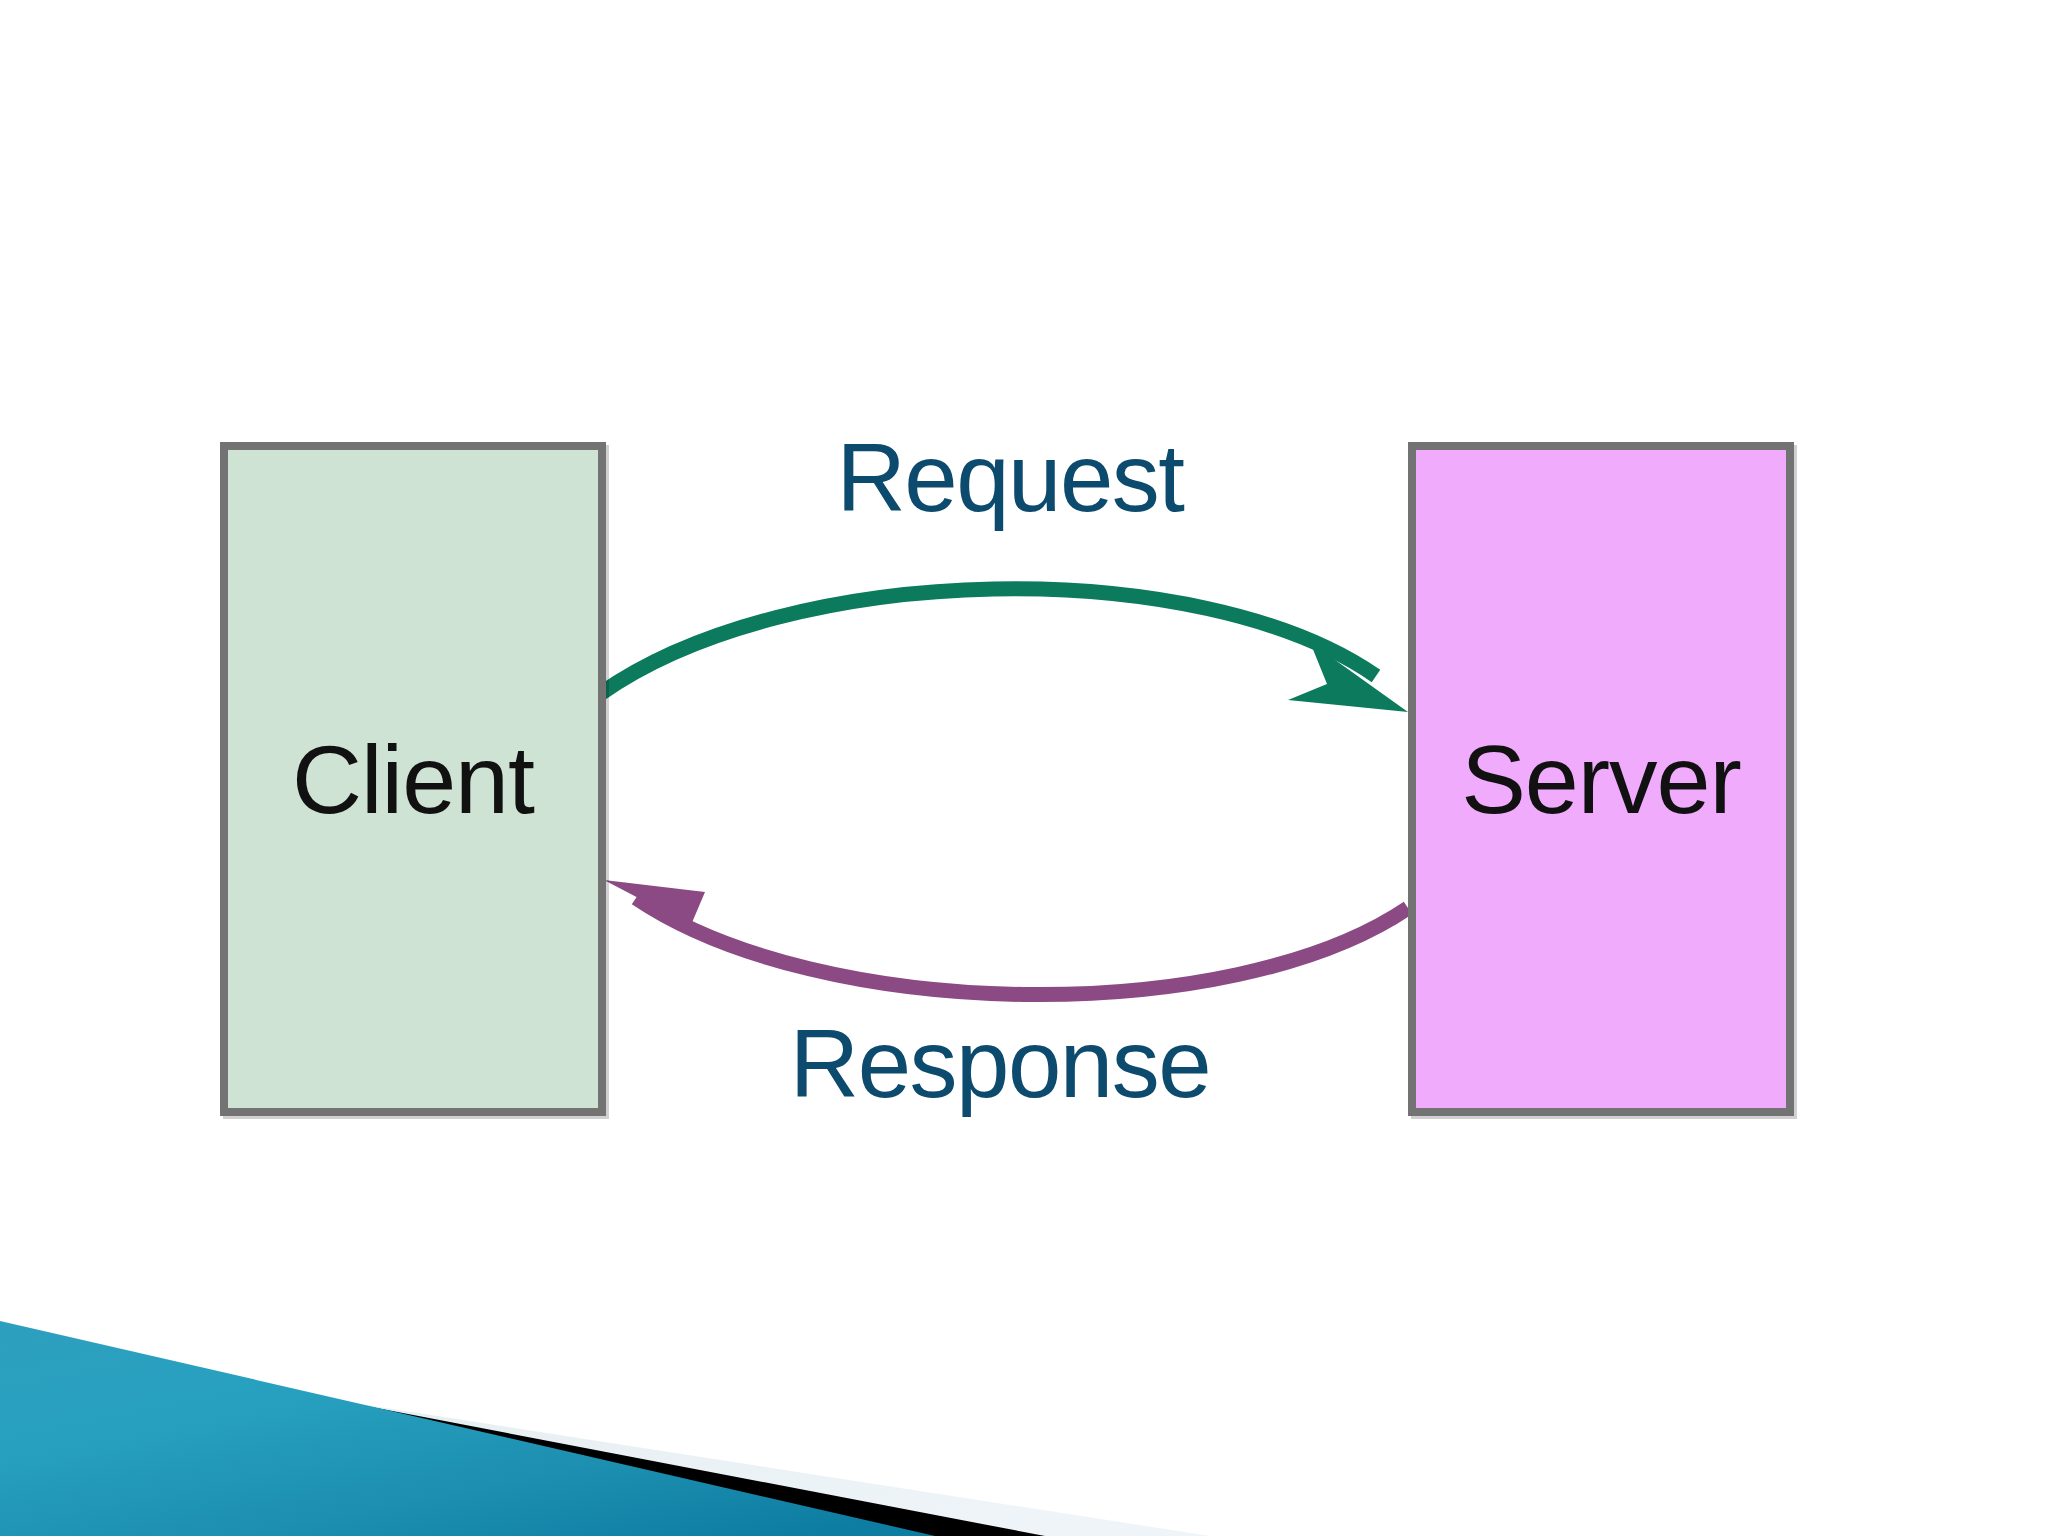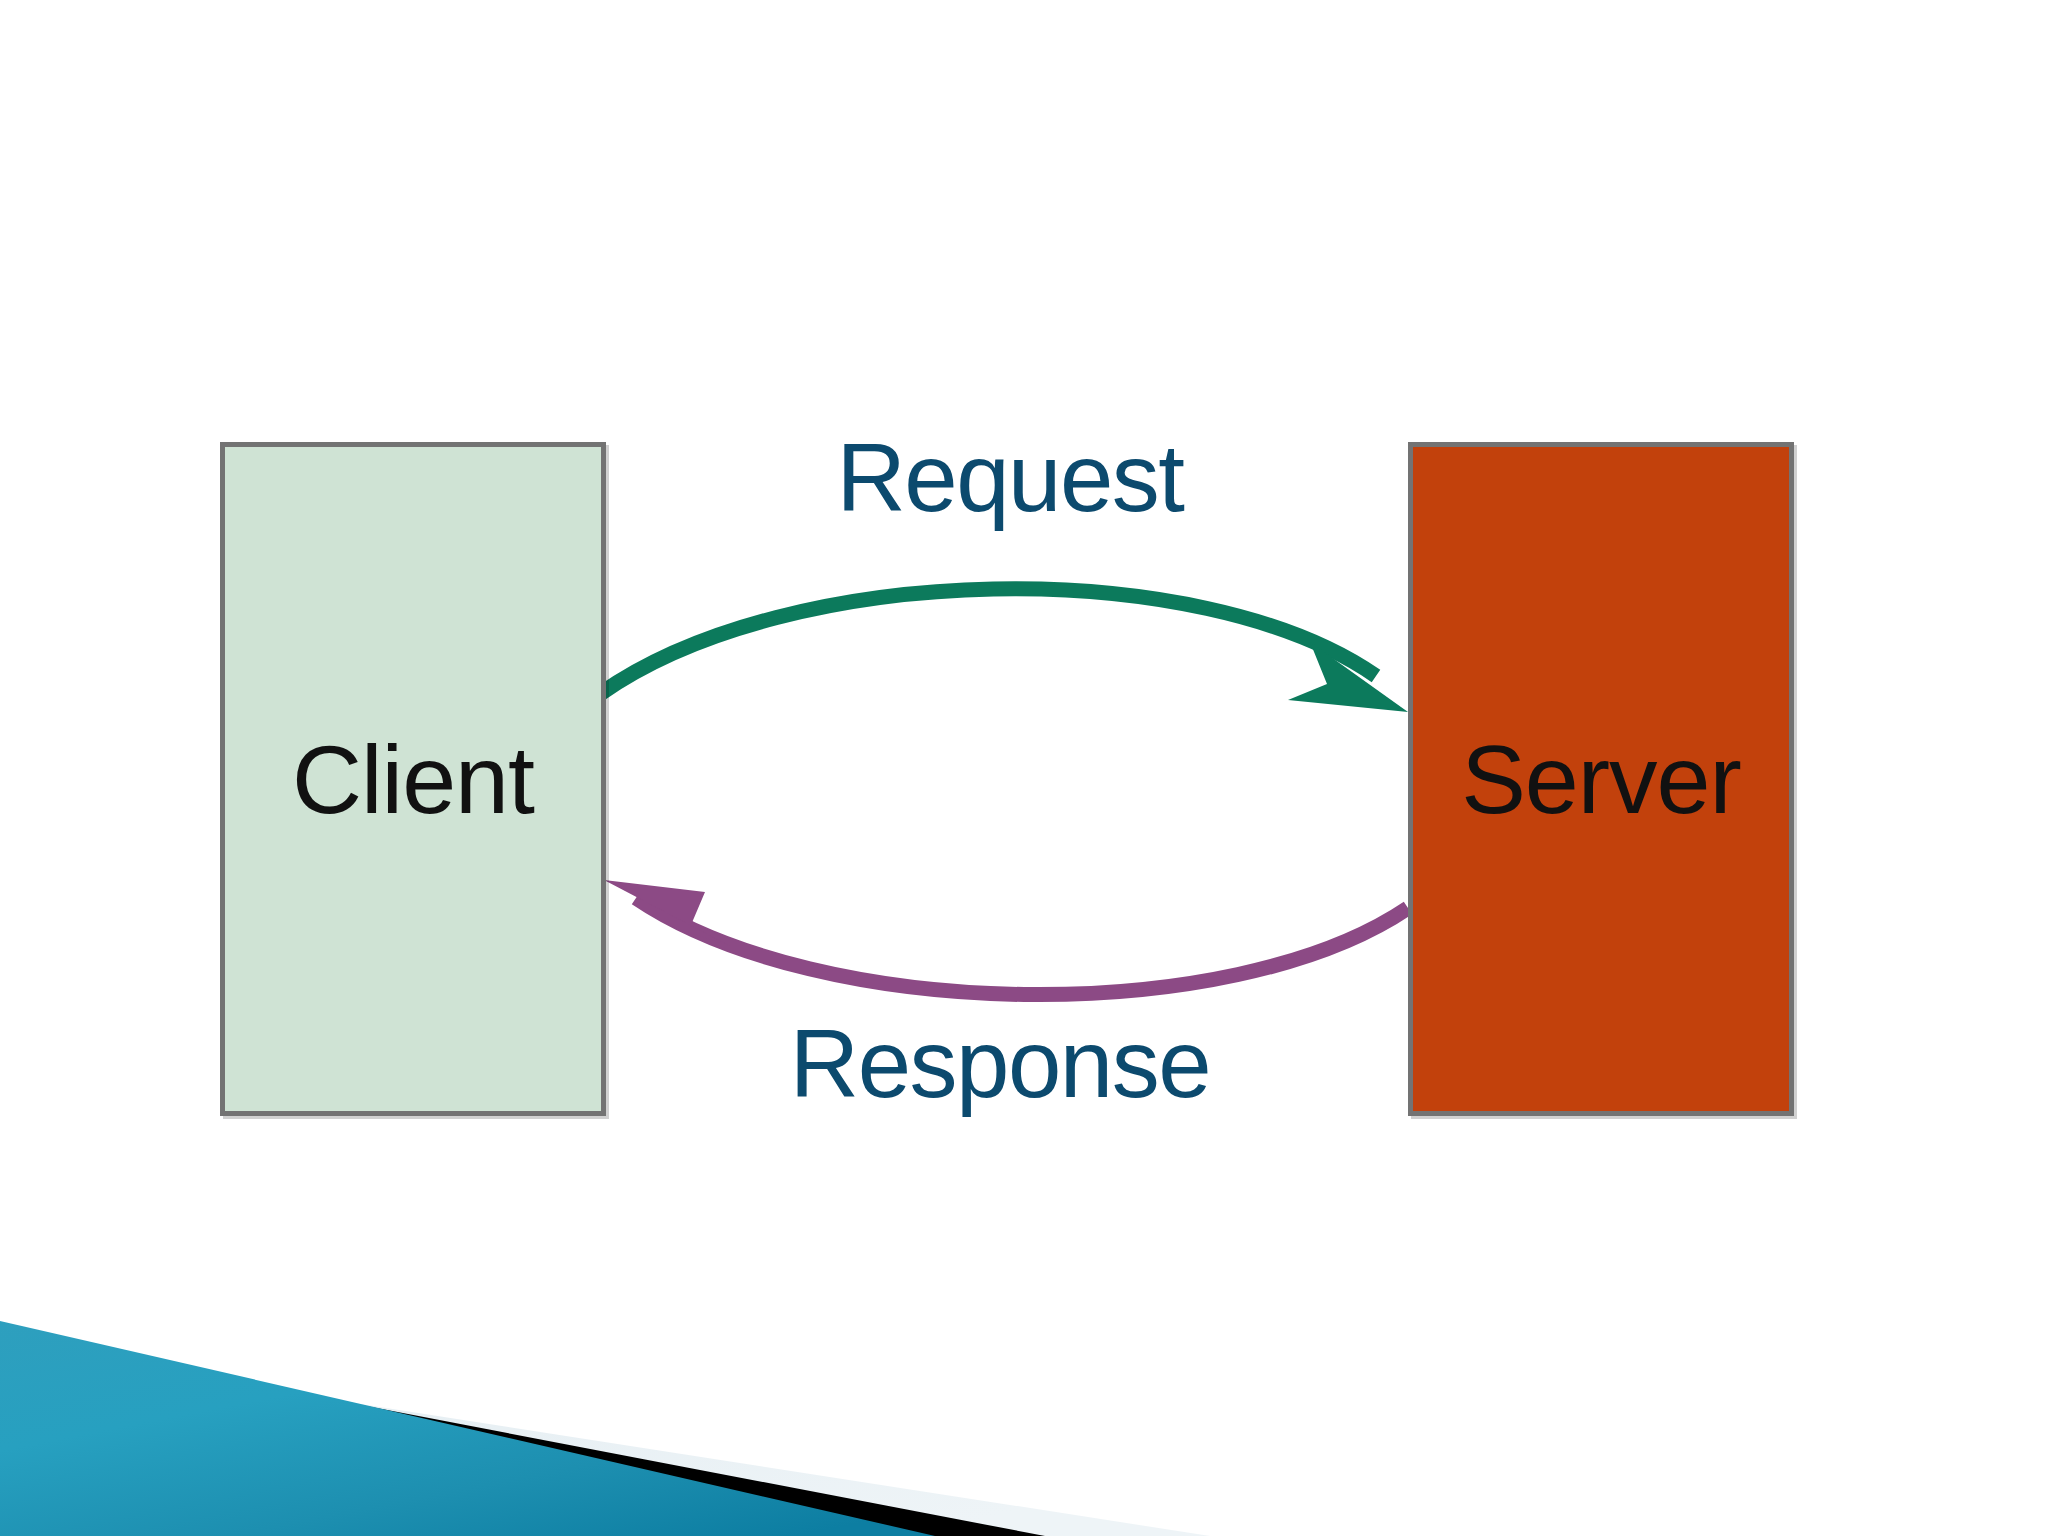--- a/index.html
+++ b/index.html
@@ -26,21 +26,21 @@
     position: absolute;
     left: 0;
     top: 0;
     width: 2048px;
     height: 1536px;
   }
 
   .node-box {
     position: absolute;
     box-sizing: border-box;
-    border: 5px solid #737373;
+    border: 8px solid #737373;
     display: flex;
     align-items: center;
     justify-content: center;
     box-shadow: 3px 3px 0 rgba(0,0,0,0.18);
   }
   .node-label {
     font-family: "Liberation Sans", sans-serif;
     font-size: 97px;
     font-weight: 400;
     color: #111111;
@@ -54,21 +54,21 @@
     top: 442px;
     width: 386px;
     height: 674px;
     background: #cfe3d4;
   }
   #server-box {
     left: 1408px;
     top: 442px;
     width: 386px;
     height: 674px;
-    background: #c2410c;
+    background: #f0abfc;
   }
 
   .edge-label {
     position: absolute;
     font-family: "Liberation Sans", sans-serif;
     font-size: 96px;
     font-weight: 400;
     color: #0c4a6e;
     line-height: 1;
     letter-spacing: -1.5px;

